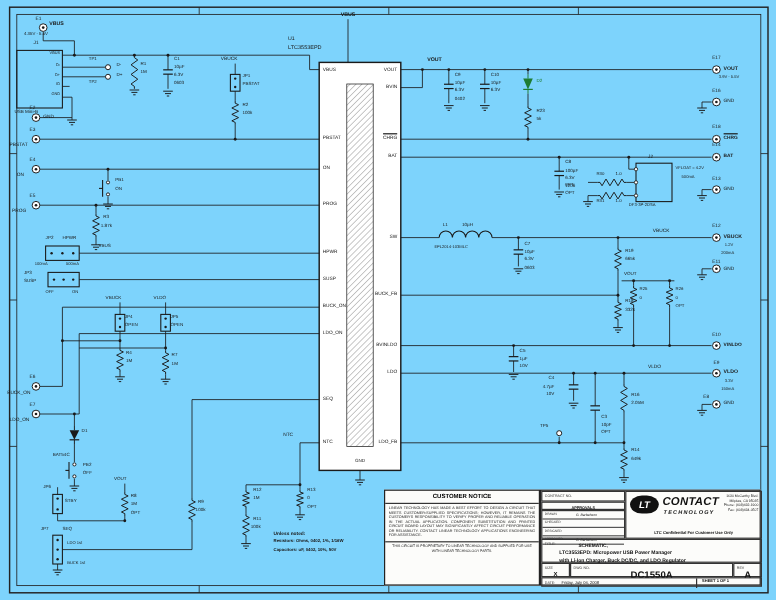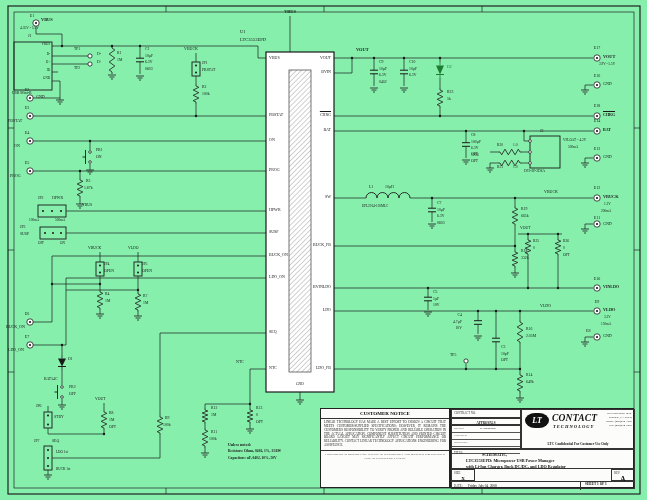--- a/index.html
+++ b/index.html
@@ -1,17 +1,17 @@
 <!DOCTYPE html>
 <html><head>
 <meta charset="utf-8">
 <style>
   html,body{margin:0;padding:0;background:#ddd;}
-  #page{position:relative;width:647px;height:500px;background:#86efac;
-        font-family:Liberation Serif, serif;overflow:hidden;margin:0 auto;}
+  #page{position:relative;width:647px;height:500px;background:#7dd3fc;
+        font-family:Liberation Sans, sans-serif;overflow:hidden;margin:0 auto;}
   #schem{position:absolute;left:0;top:0;width:647px;height:500px;}
   #labels{position:absolute;left:0;top:0;width:647px;height:500px;}
   .lbl{position:absolute;line-height:1;white-space:nowrap;color:#1a1a1a;}
   
   .blk{position:absolute;border:1px solid #222;background:#fcfcfa;box-sizing:border-box;}
   #notice{left:320px;top:408px;width:130px;height:80px;}
   #notice .nt-title{font-weight:bold;font-size:5px;text-align:center;padding-top:2px;border-bottom:0.5px solid #333;padding-bottom:2px;}
   #notice .nt-body{font-size:3.1px;line-height:1.25;text-align:justify;padding:2px 3px;color:#222;}
   #notice .nt-foot{border-top:0.5px solid #333;font-size:2.9px;line-height:1.3;text-align:center;padding:2px 4px;color:#222;}
   #tblock{left:450px;top:408px;width:184px;height:80px;font-size:3px;color:#111;}
@@ -669,20 +669,24 @@
     <div id="titlecell" class="cell">
       <span class="tl">TITLE:</span>
       <span class="t1">SCHEMATIC,</span>
       <span class="t2">LTC3553EPD: Micropower USB Power Manager</span>
       <span class="t3">with Li-Ion Charger, Buck DC/DC, and LDO Regulator</span>
     </div>
     <div id="sizecell" class="cell">
       <div class="tiny">SIZE</div>
       <div class="v">X</div>
     </div>
+    <div id="dwgcell" class="cell">
+      <div class="tiny">DWG NO.</div>
+      <div class="v">DC1550A</div>
+    </div>
     <div id="revcell" class="cell">
       <div class="tiny">REV</div>
       <div class="v">A</div>
     </div>
     <div id="daterow" class="cell">
       <span class="dl">DATE:</span>
       <span class="dv">Friday, July 04, 2008</span>
       <span id="sheetcell">
         <span class="sv">SHEET  1  OF  1</span>
       </span>

